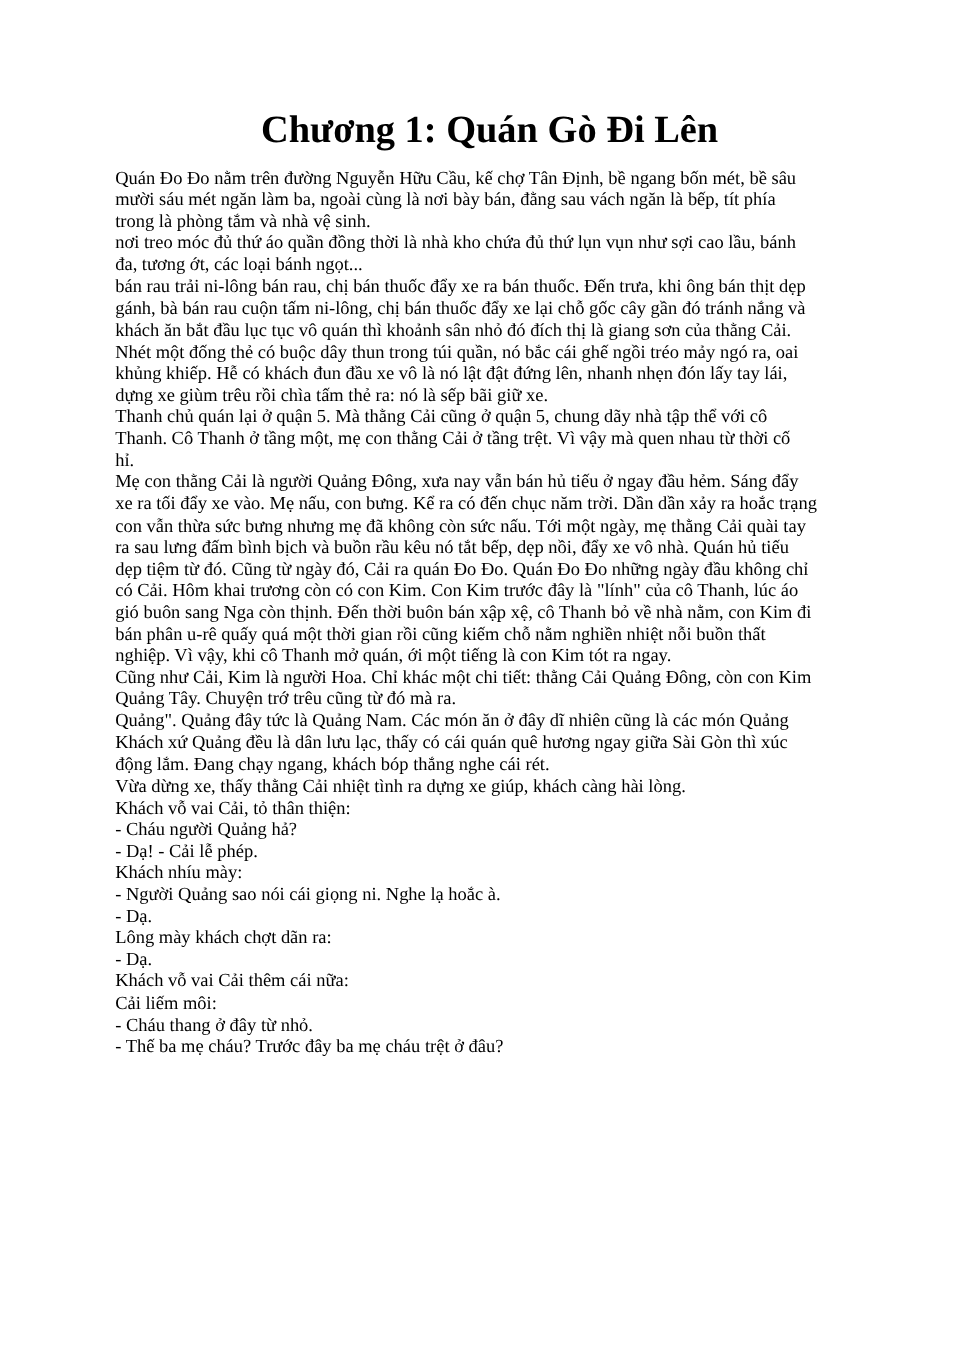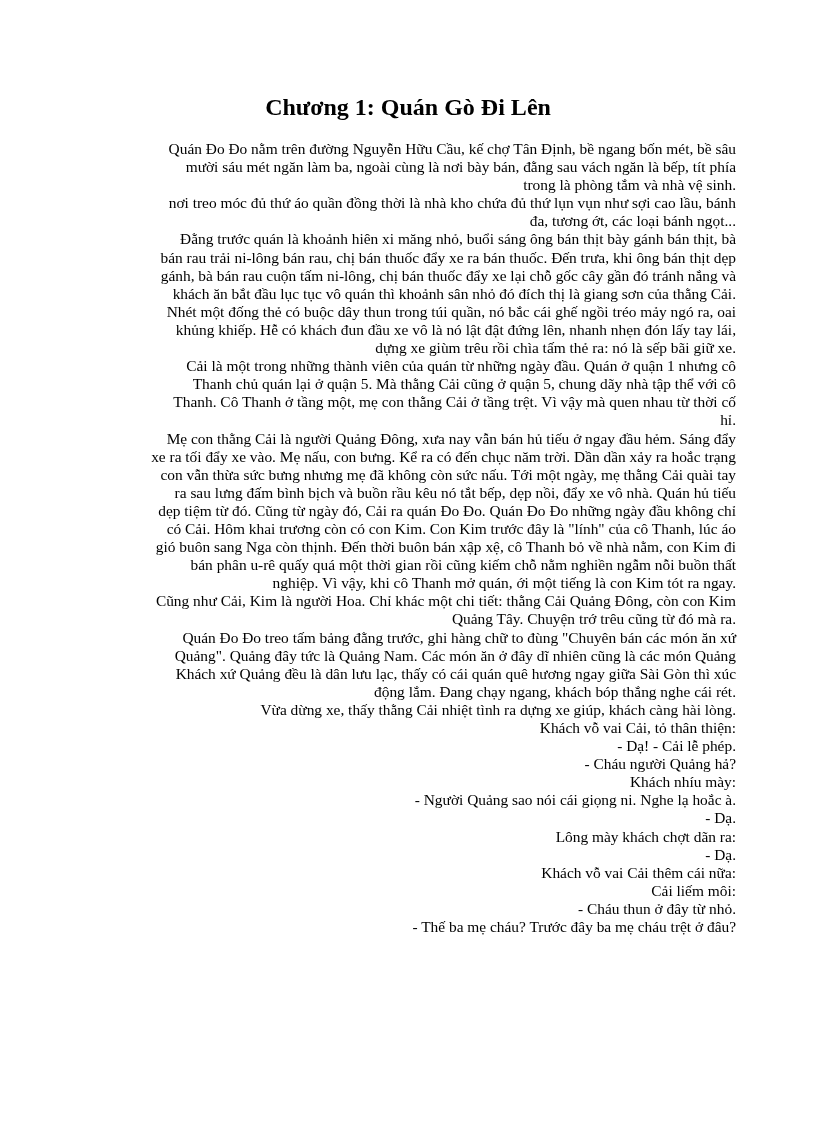--- a/index.html
+++ b/index.html
@@ -5,74 +5,71 @@
   html, body { margin: 0; padding: 0; background: #ffffff; }
   body { width: 816px; height: 1123px; position: relative; overflow: hidden; }
   .page {
     position: absolute; left: 0; top: 0; width: 816px; height: 1123px;
     background: #ffffff;
   }
   .title {
     position: absolute; left: 0; top: 92px; width: 816px;
     text-align: center;
     font-family: "Liberation Serif", serif;
-    font-weight: bold; font-size: 24px; line-height: 30px;
+    font-weight: bold; font-size: 32px; line-height: 30px;
     color: #000000; margin: 0;
   }
   .body {
     position: absolute; left: 96px; top: 140px; width: 640px;
     font-family: "Liberation Serif", serif;
     font-size: 15.4px; line-height: 18.1px; color: #000000;
   }
-  .line { white-space: nowrap; display: block; text-align: right; }
+  .line { white-space: nowrap; display: block; }
 </style>
 </head>
 <body>
 
 <div class="page">
   <h1 class="title">Chương 1: Quán Gò Đi Lên</h1>
   <div class="body" id="body">
       <span class="line">Quán Đo Đo nằm trên đường Nguyễn Hữu Cầu, kế chợ Tân Định, bề ngang bốn mét, bề sâu</span>
       <span class="line">mười sáu mét ngăn làm ba, ngoài cùng là nơi bày bán, đằng sau vách ngăn là bếp, tít phía</span>
       <span class="line">trong là phòng tắm và nhà vệ sinh.</span>
       <span class="line">nơi treo móc đủ thứ áo quần đồng thời là nhà kho chứa đủ thứ lụn vụn như sợi cao lầu, bánh</span>
       <span class="line">đa, tương ớt, các loại bánh ngọt...</span>
-      <span class="line">Đằng trước quán là khoảnh hiên xi măng nhỏ, buổi sáng ông bán thịt bày gánh bán thịt, bà</span>
       <span class="line">bán rau trải ni-lông bán rau, chị bán thuốc đẩy xe ra bán thuốc. Đến trưa, khi ông bán thịt dẹp</span>
       <span class="line">gánh, bà bán rau cuộn tấm ni-lông, chị bán thuốc đẩy xe lại chỗ gốc cây gần đó tránh nắng và</span>
       <span class="line">khách ăn bắt đầu lục tục vô quán thì khoảnh sân nhỏ đó đích thị là giang sơn của thằng Cải.</span>
       <span class="line">Nhét một đống thẻ có buộc dây thun trong túi quần, nó bắc cái ghế ngồi tréo mảy ngó ra, oai</span>
       <span class="line">khủng khiếp. Hễ có khách đun đầu xe vô là nó lật đật đứng lên, nhanh nhẹn đón lấy tay lái,</span>
       <span class="line">dựng xe giùm trêu rồi chìa tấm thẻ ra: nó là sếp bãi giữ xe.</span>
-      <span class="line">Cải là một trong những thành viên của quán từ những ngày đầu. Quán ở quận 1 nhưng cô</span>
       <span class="line">Thanh chủ quán lại ở quận 5. Mà thằng Cải cũng ở quận 5, chung dãy nhà tập thể với cô</span>
       <span class="line">Thanh. Cô Thanh ở tầng một, mẹ con thằng Cải ở tầng trệt. Vì vậy mà quen nhau từ thời cố</span>
       <span class="line">hỉ.</span>
       <span class="line">Mẹ con thằng Cải là người Quảng Đông, xưa nay vẫn bán hủ tiếu ở ngay đầu hẻm. Sáng đẩy</span>
       <span class="line">xe ra tối đẩy xe vào. Mẹ nấu, con bưng. Kể ra có đến chục năm trời. Dần dần xảy ra hoắc trạng</span>
       <span class="line">con vẫn thừa sức bưng nhưng mẹ đã không còn sức nấu. Tới một ngày, mẹ thằng Cải quài tay</span>
       <span class="line">ra sau lưng đấm bình bịch và buồn rầu kêu nó tắt bếp, dẹp nồi, đẩy xe vô nhà. Quán hủ tiếu</span>
       <span class="line">dẹp tiệm từ đó. Cũng từ ngày đó, Cải ra quán Đo Đo. Quán Đo Đo những ngày đầu không chỉ</span>
       <span class="line">có Cải. Hôm khai trương còn có con Kim. Con Kim trước đây là "lính" của cô Thanh, lúc áo</span>
       <span class="line">gió buôn sang Nga còn thịnh. Đến thời buôn bán xập xệ, cô Thanh bỏ về nhà nằm, con Kim đi</span>
-      <span class="line">bán phân u-rê quấy quá một thời gian rồi cũng kiếm chỗ nằm nghiền ngẫm nỗi buồn thất</span>
+      <span class="line">bán phân u-rê quấy quá một thời gian rồi cũng kiếm chỗ nằm nghiền nhiệt nỗi buồn thất</span>
       <span class="line">nghiệp. Vì vậy, khi cô Thanh mở quán, ới một tiếng là con Kim tót ra ngay.</span>
       <span class="line">Cũng như Cải, Kim là người Hoa. Chỉ khác một chi tiết: thằng Cải Quảng Đông, còn con Kim</span>
       <span class="line">Quảng Tây. Chuyện trớ trêu cũng từ đó mà ra.</span>
-      <span class="line">Quán Đo Đo treo tấm bảng đằng trước, ghi hàng chữ to đùng "Chuyên bán các món ăn xứ</span>
       <span class="line">Quảng". Quảng đây tức là Quảng Nam. Các món ăn ở đây dĩ nhiên cũng là các món Quảng</span>
       <span class="line">Khách xứ Quảng đều là dân lưu lạc, thấy có cái quán quê hương ngay giữa Sài Gòn thì xúc</span>
       <span class="line">động lắm. Đang chạy ngang, khách bóp thắng nghe cái rét.</span>
       <span class="line">Vừa dừng xe, thấy thằng Cải nhiệt tình ra dựng xe giúp, khách càng hài lòng.</span>
       <span class="line">Khách vỗ vai Cải, tỏ thân thiện:</span>
+      <span class="line">- Cháu người Quảng hả?</span>
       <span class="line">- Dạ! - Cải lễ phép.</span>
-      <span class="line">- Cháu người Quảng hả?</span>
       <span class="line">Khách nhíu mày:</span>
       <span class="line">- Người Quảng sao nói cái giọng ni. Nghe lạ hoắc à.</span>
       <span class="line">- Dạ.</span>
       <span class="line">Lông mày khách chợt dãn ra:</span>
       <span class="line">- Dạ.</span>
       <span class="line">Khách vỗ vai Cải thêm cái nữa:</span>
       <span class="line">Cải liếm môi:</span>
-      <span class="line">- Cháu thun ở đây từ nhỏ.</span>
+      <span class="line">- Cháu thang ở đây từ nhỏ.</span>
       <span class="line">- Thế ba mẹ cháu? Trước đây ba mẹ cháu trệt ở đâu?</span>
     </div>
 </div>
 
 </body></html>

